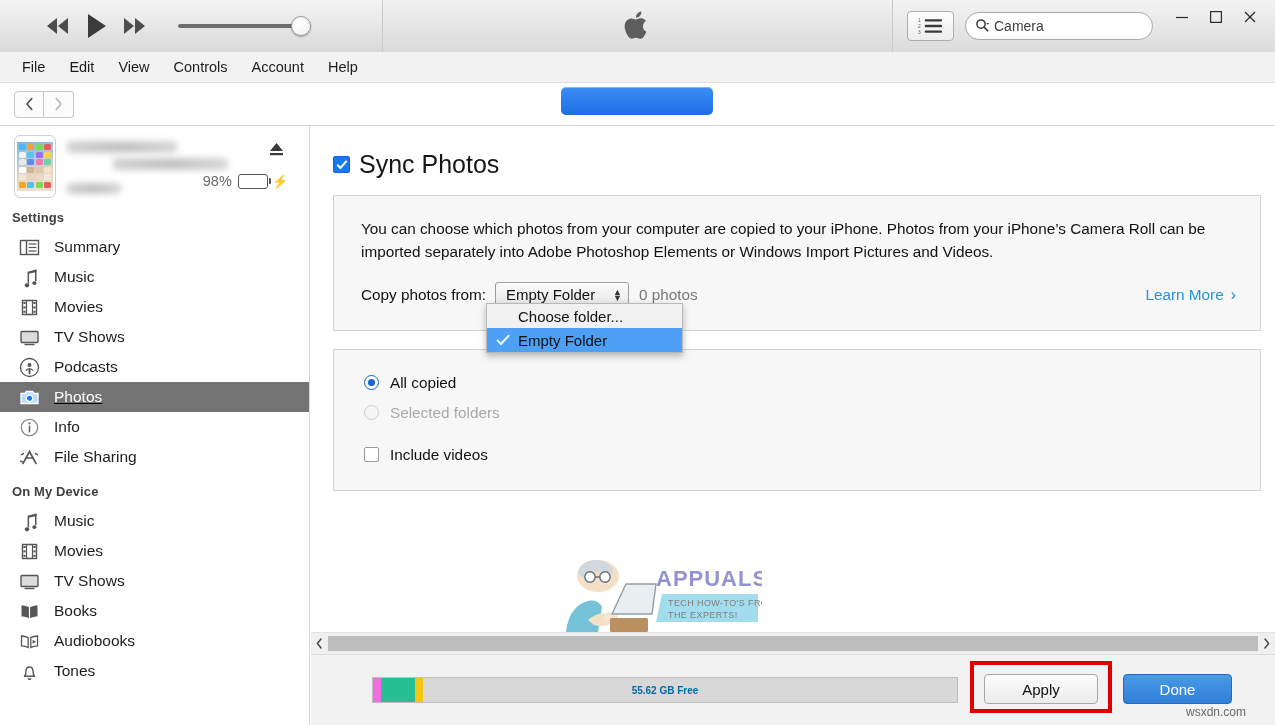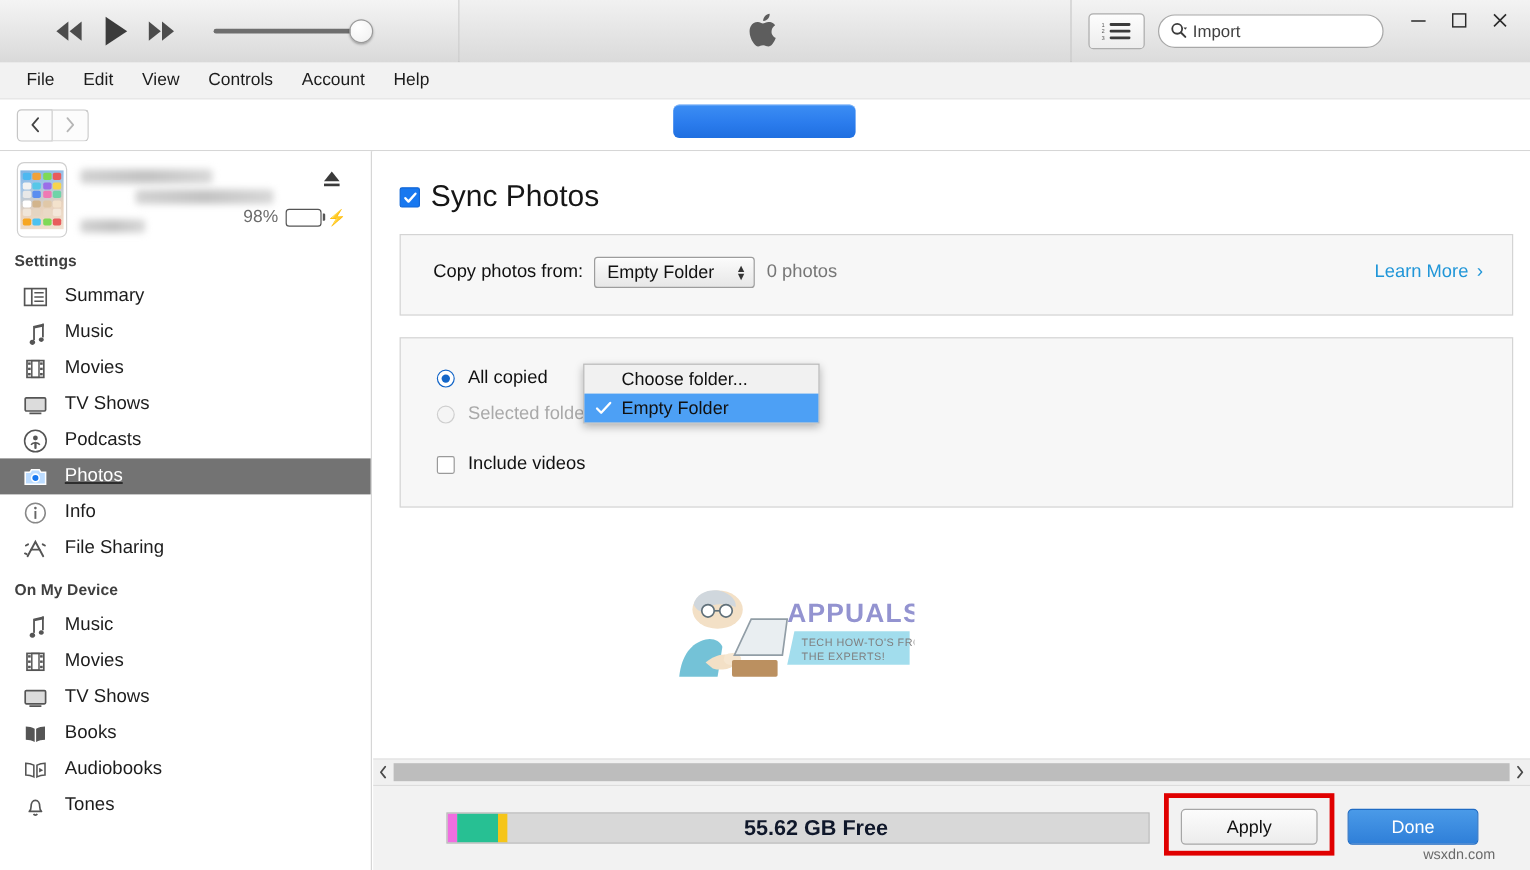--- a/index.html
+++ b/index.html
@@ -172,23 +172,23 @@
              background:#f0f0f0; display:flex; align-items:center; border-top:1px solid #e2e2e2;}
   .hs-arrow { width:17px; height:22px; display:flex; align-items:center; justify-content:center; cursor:pointer;}
   .hs-arrow svg { width:7px; height:11px; }
   .hs-thumb { flex:1; height:15px; background:#bdbdbd; cursor:pointer; }
 
   .bottombar { position:absolute; left:311px; top:654px; width:964px; height:71px;
                background:#f2f2f2; border-top:1px solid #dcdcdc; }
   .capbar { position:absolute; left:61px; top:22px; width:586px; height:26px;
             border:1px solid #bdbdbd; background:#d8d8d8; display:flex; overflow:hidden; }
   .seg { height:100%; }
-  .cap-text { position:absolute; left:76px; top:22px; width:586px; height:26px;
+  .cap-text { position:absolute; left:61px; top:22px; width:586px; height:26px;
               display:flex; align-items:center; justify-content:center;
-              font-size:18px; font-weight:bold; color:#0f172a; }
+              font-size:10px; font-weight:bold; color:#0369a1; }
   .apply-annot { position:absolute; left:659px; top:6px; width:142px; height:52px;
                  border:4px solid #e00000; background:transparent; }
   .btn-apply { position:absolute; left:673px; top:19px; width:114px; height:30px;
                border:1px solid #a6a6a6; border-radius:4px;
                background: linear-gradient(to bottom,#fcfcfc,#ececec);
                font-size:15px; color:#111; cursor:pointer;
                display:flex; align-items:center; justify-content:center; }
   .btn-done { position:absolute; left:812px; top:19px; width:109px; height:30px;
               border:1px solid #1f6bc4; border-radius:4px;
               background: linear-gradient(to bottom,#4a9ae8,#2f7fd8);
@@ -248,21 +248,21 @@
         </svg>
       </div>
       <div class="searchbox">
         <span class="search-ico">
           <svg viewBox="0 0 16 16">
             <circle cx="6.4" cy="6.4" r="4.4" fill="none" stroke="#3c3c3c" stroke-width="1.6"></circle>
             <line x1="9.7" y1="9.7" x2="13.6" y2="13.6" stroke="#3c3c3c" stroke-width="1.8" stroke-linecap="round"></line>
             <path d="M12 5.2 L15.2 5.2 L13.6 7.2 Z" fill="#3c3c3c"></path>
           </svg>
         </span>
-        <span class="search-ph">Import</span>
+        <span class="search-ph">Camera</span>
       </div>
       <div class="wctrl">
         <div class="wbtn">
           <svg viewBox="0 0 14 14">
               <line x1="1" y1="7.5" x2="13" y2="7.5" stroke="#2a2a2a" stroke-width="1.2"></line>
             </svg>
         </div>
         <div class="wbtn">
           <svg viewBox="0 0 14 14">
               <rect x="1.6" y="1.6" width="10.8" height="10.8" fill="none" stroke="#2a2a2a" stroke-width="1.2"></rect>
@@ -537,20 +537,21 @@
     <div class="sync-head">
       <span class="cb-blue">
         <svg viewBox="0 0 12 12">
           <polyline points="1.8,6.2 4.4,9 10.2,2.4" fill="none" stroke="#fff" stroke-width="2" stroke-linecap="round" stroke-linejoin="round"></polyline>
         </svg>
       </span>
       <span class="sync-title">Sync Photos</span>
     </div>
 
     <div class="panel">
+      <div class="panel-p">You can choose which photos from your computer are copied to your iPhone. Photos from your iPhone’s Camera Roll can be imported separately into Adobe Photoshop Elements or Windows Import Pictures and Videos.</div>
       <div class="copy-row">
         <span class="copy-label">Copy photos from:</span>
         <span class="select">
           <span>Empty Folder</span>
           <span class="chev2">▲<br>▼</span>
         </span>
         <span class="photo-count">0 photos</span>
         <span class="learn">
           <span>Learn More</span>
           <span class="lchev">›</span>

